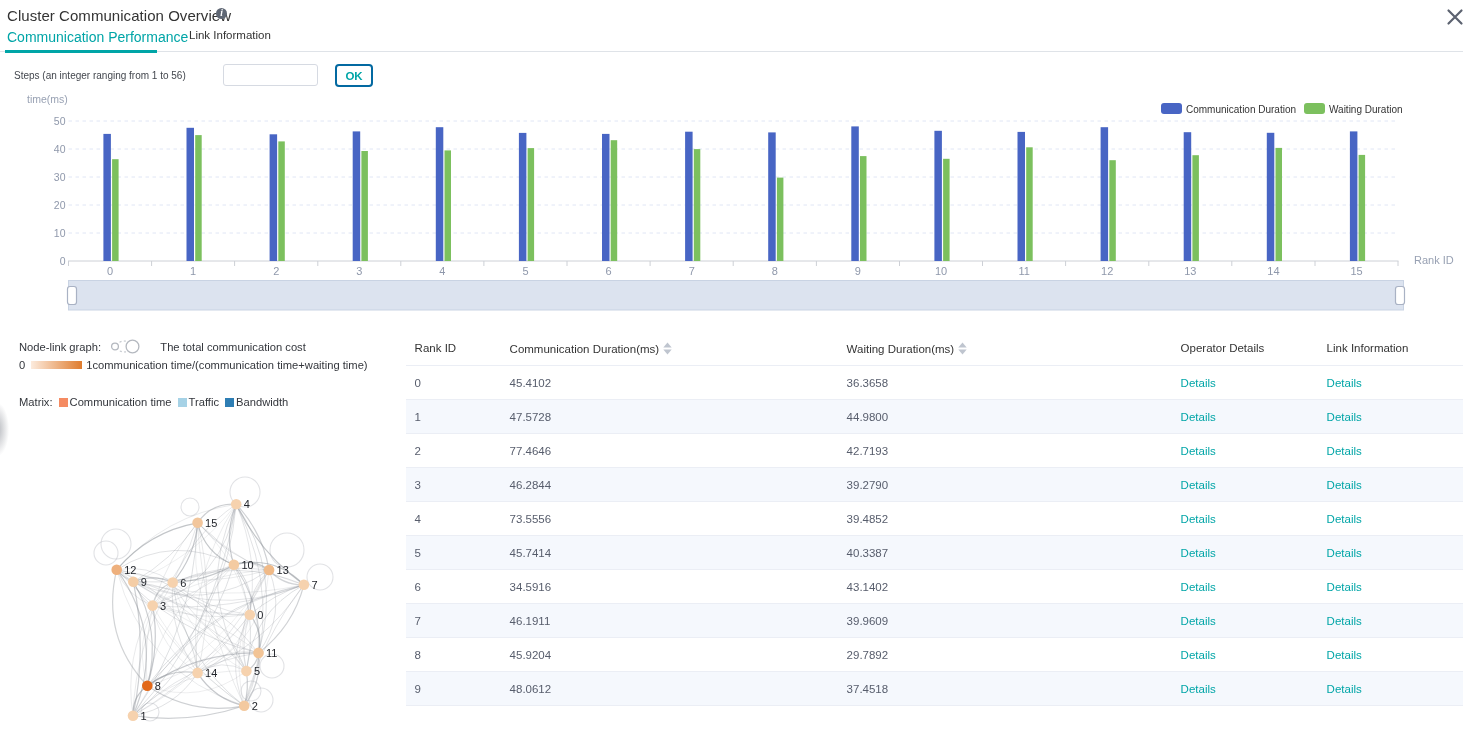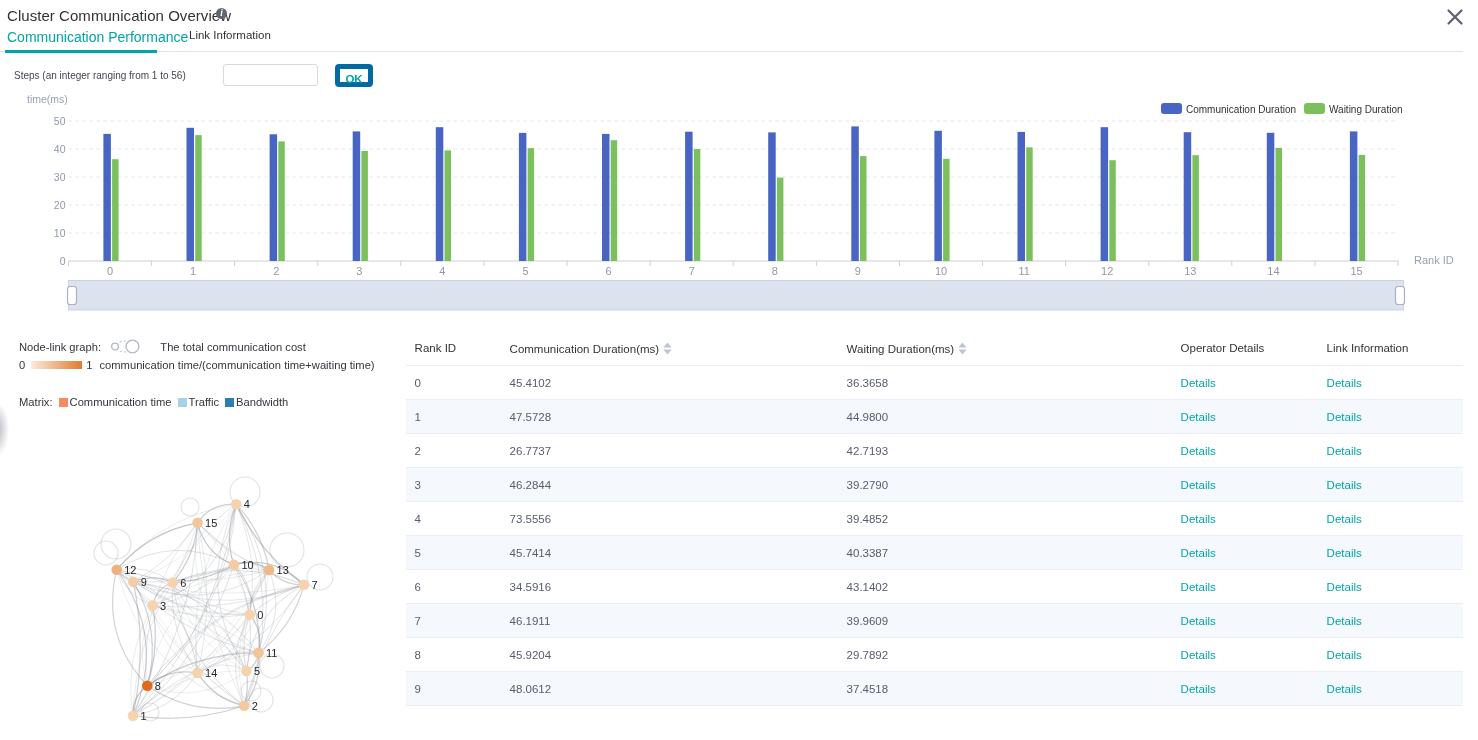--- a/index.html
+++ b/index.html
@@ -5,21 +5,21 @@
 .abs{position:absolute}
 #title{left:7px;top:7px;font-size:15px;font-weight:normal;color:#333;letter-spacing:0.05px}
 #info{left:216px;top:7.5px;width:11px;height:11px;border-radius:50%;background:#5f6774;color:#fff;font-size:9.5px;font-style:italic;font-family:"Liberation Serif",serif;text-align:center;line-height:11px;font-weight:bold}
 #closex{left:1446px;top:8px}
 #tab1{left:7px;top:29px;font-size:14px;color:#00a5a7}
 #tab2{left:189px;top:29px;font-size:11.5px;color:#333}
 #tabline{left:0;top:51px;width:1463px;height:1px;background:#dfe3e8}
 #tabactive{left:5px;top:50px;width:152px;height:2.5px;background:#00a5a7}
 #stepslabel{left:14px;top:70px;font-size:10px;color:#43474e}
 #stepsinput{left:223px;top:64px;width:95px;height:22px;border:1px solid #d6dae2;border-radius:3px;background:#fff}
-#okbtn{left:335px;top:64px;width:38px;height:22.5px;border:5px solid #0369a1;border-radius:4px;color:#00a5a7;font-size:11.5px;font-weight:bold;text-align:center;line-height:20.5px}
+#okbtn{left:335px;top:64px;width:38px;height:22.5px;border:2px solid #0369a1;border-radius:4px;color:#00a5a7;font-size:11.5px;font-weight:bold;text-align:center;line-height:20.5px}
 #leftblob{left:-19px;top:394px;width:38px;height:74px;background:radial-gradient(ellipse closest-side at 42% 48%,rgba(118,122,132,.55),rgba(118,122,132,0) 76%)}
 .lg{font-size:11.2px;color:#33363c;white-space:nowrap}
 #lg1{left:19px;top:338px}
 #lg2{left:19px;top:359px}
 #lg3{left:19px;top:396px}
 .sw{display:inline-block;width:9px;height:9px;vertical-align:-1px;margin:0 2px 0 6px}
 #grad{display:inline-block;width:51px;height:8px;background:linear-gradient(to right,#fcebdd,#df7c2e);vertical-align:0px;margin:0 4px 0 6px}
 #tablewrap{left:406px;top:331px;width:1057px}
 table{border-collapse:collapse;table-layout:fixed;width:1057px;font-size:11.5px}
 th,td{font-weight:normal;text-align:left;padding:0 0 0 8.6px;height:34px;border-bottom:1px solid #ebeef5;white-space:nowrap;overflow:hidden}
@@ -128,21 +128,21 @@
 <rect x="1395.5" y="286.5" width="9" height="18" rx="2.5" fill="#fff" stroke="#a9b2c4" stroke-width="1.2"></rect>
 </svg>
 <div id="leftblob" class="abs"></div>
 <div id="lg1" class="abs lg">Node-link graph:
 <svg width="36" height="17" viewBox="0 0 36 17" style="vertical-align:-4px;margin-left:5px">
       <circle cx="6" cy="8.5" r="3.4" fill="none" stroke="#b4b8bf" stroke-width="1.3"></circle>
       <path d="M10.5 4.2 L12.5 3.4 M14.8 3 L16.8 3.2 M10.8 13 L12.8 13.6 M15 14 L17 13.8" stroke="#c4c8ce" stroke-width="1.2" fill="none"></path>
       <circle cx="23.5" cy="8.5" r="6.4" fill="none" stroke="#b4b8bf" stroke-width="1.3"></circle>
     </svg>
 <span style="margin-left:12px">The total communication cost</span></div>
-<div id="lg2" class="abs lg">0<span id="grad"></span>1<span style="margin-left:7px">communication time/(communication time+waiting time)</span></div>
+<div id="lg2" class="abs lg">0<span id="grad"></span>1<span style="margin-left:0">communication time/(communication time+waiting time)</span></div>
 <div id="lg3" class="abs lg">Matrix:<span class="sw" style="background:#f58b62"></span>Communication time<span class="sw" style="background:#a6d2e6"></span>Traffic<span class="sw" style="background:#2e7eb4"></span>Bandwidth</div>
 <svg class="abs" style="left:60px;top:450px" width="300" height="290">
 <path d="M189.8 164.7 Q142.0 227.5 73.0 265.7" fill="none" stroke="#8a8f96" stroke-opacity="0.17" stroke-width="1.0"></path>
 <path d="M189.8 164.7 Q164.5 208.9 184.2 255.8" fill="none" stroke="#8a8f96" stroke-opacity="0.23" stroke-width="1.0"></path>
 <path d="M189.8 164.7 Q140.1 171.6 92.6 155.6" fill="none" stroke="#8a8f96" stroke-opacity="0.19" stroke-width="1.0"></path>
 <path d="M189.8 164.7 Q198.9 107.5 176.2 54.2" fill="none" stroke="#8a8f96" stroke-opacity="0.21" stroke-width="1.0"></path>
 <path d="M189.8 164.7 Q180.2 192.4 186.4 221.1" fill="none" stroke="#8a8f96" stroke-opacity="0.23" stroke-width="1.0"></path>
 <path d="M189.8 164.7 Q146.6 159.7 112.7 132.5" fill="none" stroke="#8a8f96" stroke-opacity="0.22" stroke-width="1.0"></path>
 <path d="M189.8 164.7 Q213.8 144.3 243.9 134.8" fill="none" stroke="#8a8f96" stroke-opacity="0.25" stroke-width="1.0"></path>
 <path d="M189.8 164.7 Q150.5 217.5 87.3 235.8" fill="none" stroke="#8a8f96" stroke-opacity="0.15" stroke-width="1.0"></path>
@@ -333,21 +333,21 @@
         </tr>
 <tr style="background:#f5f8fd">
           <td>1</td>
           <td>47.5728</td>
           <td>44.9800</td>
           <td><span class="lk">Details</span></td>
           <td><span class="lk">Details</span></td>
         </tr>
 <tr style="background:#ffffff">
           <td>2</td>
-          <td>26.7737</td>
+          <td>77.4646</td>
           <td>42.7193</td>
           <td><span class="lk">Details</span></td>
           <td><span class="lk">Details</span></td>
         </tr>
 <tr style="background:#f5f8fd">
           <td>3</td>
           <td>46.2844</td>
           <td>39.2790</td>
           <td><span class="lk">Details</span></td>
           <td><span class="lk">Details</span></td>

